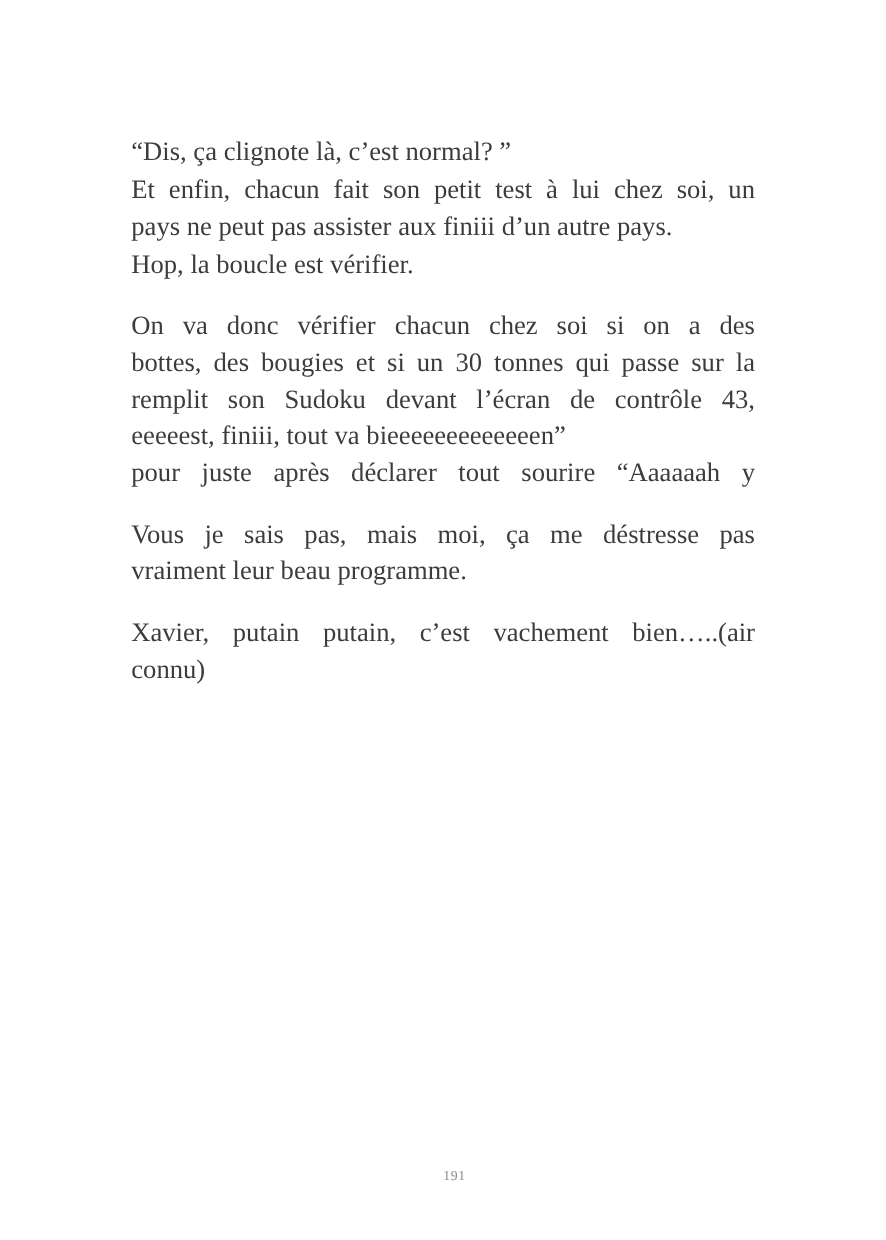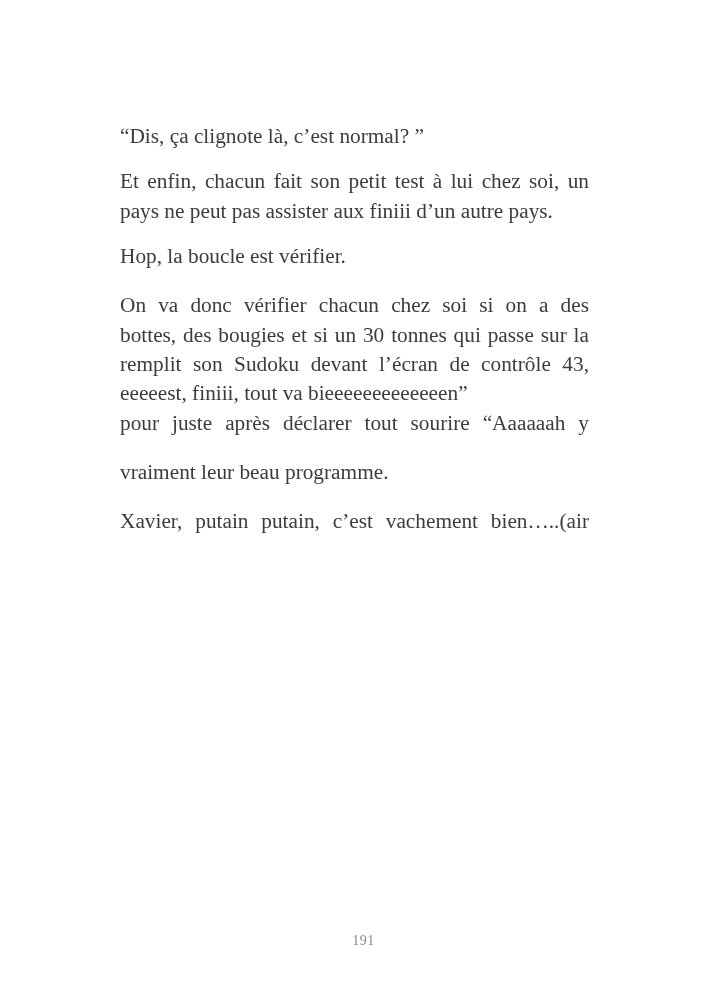--- a/index.html
+++ b/index.html
@@ -15,21 +15,21 @@
     overflow: hidden;
     font-family: "Liberation Serif", "DejaVu Serif", serif;
   }
   .text-block {
     position: absolute;
     left: 104px;
     top: 106px;
     width: 501px;
   }
   .para {
-    margin: 16px;
+    margin: 1px;
     padding: 0;
   }
   .para.gap {
     margin-top: 20px;
   }
   .line {
     font-size: 21.3px;
     line-height: 29.35px;
     color: #3c3c3c;
     text-align: left;
@@ -41,21 +41,21 @@
     text-align-last: justify;
   }
   .footer {
     position: absolute;
     left: 9px;
     top: 931px;
     width: 709px;
     text-align: center;
   }
   .page-number {
-    font-size: 14px;
+    font-size: 11px;
     line-height: 16px;
     color: #8a8a8a;
     letter-spacing: 0.5px;
   }
 </style>
 </head>
 <body>
 
 <div class="book-page">
   <div class="text-block">
@@ -72,22 +72,24 @@
         <div class="line">Hop, la boucle est vérifier.</div>
       </div>
       <div class="para gap">
         <div class="line j">On va donc vérifier chacun chez soi si on a des</div>
         <div class="line j">bottes, des bougies et si un 30 tonnes qui passe sur la</div>
         <div class="line j">remplit son Sudoku devant l’écran de contrôle 43,</div>
         <div class="line">eeeeest, finiii, tout va bieeeeeeeeeeeeen”</div>
         <div class="line j">pour juste après déclarer tout sourire “Aaaaaah y</div>
       </div>
       <div class="para gap">
+        <div class="line j">Vous je sais pas, mais moi, ça me déstresse pas</div>
         <div class="line">vraiment leur beau programme.</div>
       </div>
       <div class="para gap">
         <div class="line j">Xavier, putain putain, c’est vachement bien…..(air</div>
+        <div class="line">connu)</div>
       </div>
     </div>
   <div class="footer">
     <span class="page-number">191</span>
   </div>
 </div>
 
 </body></html>

